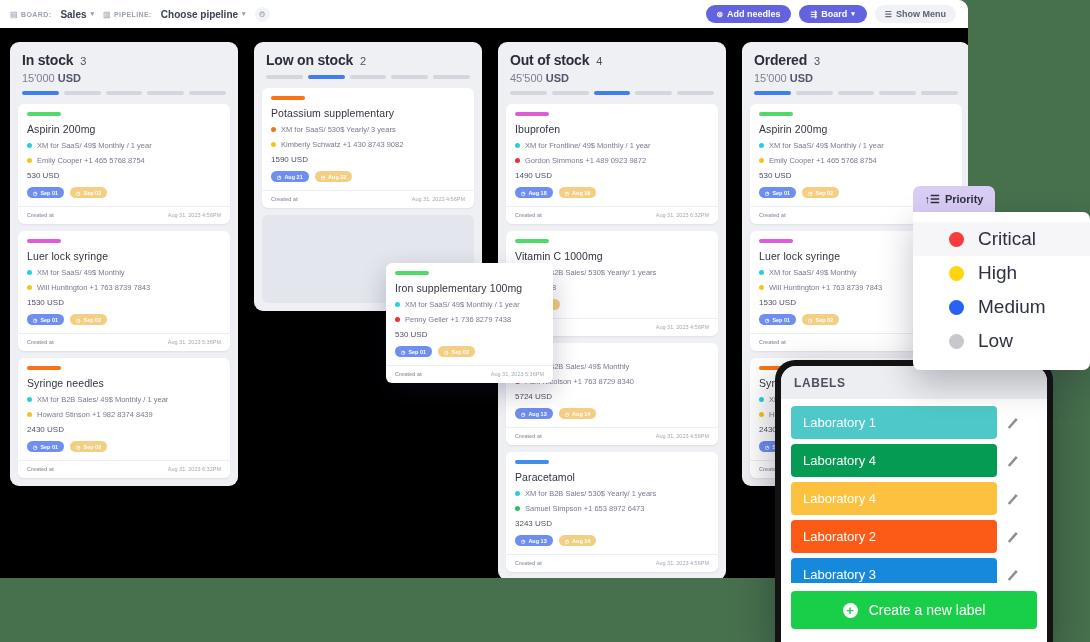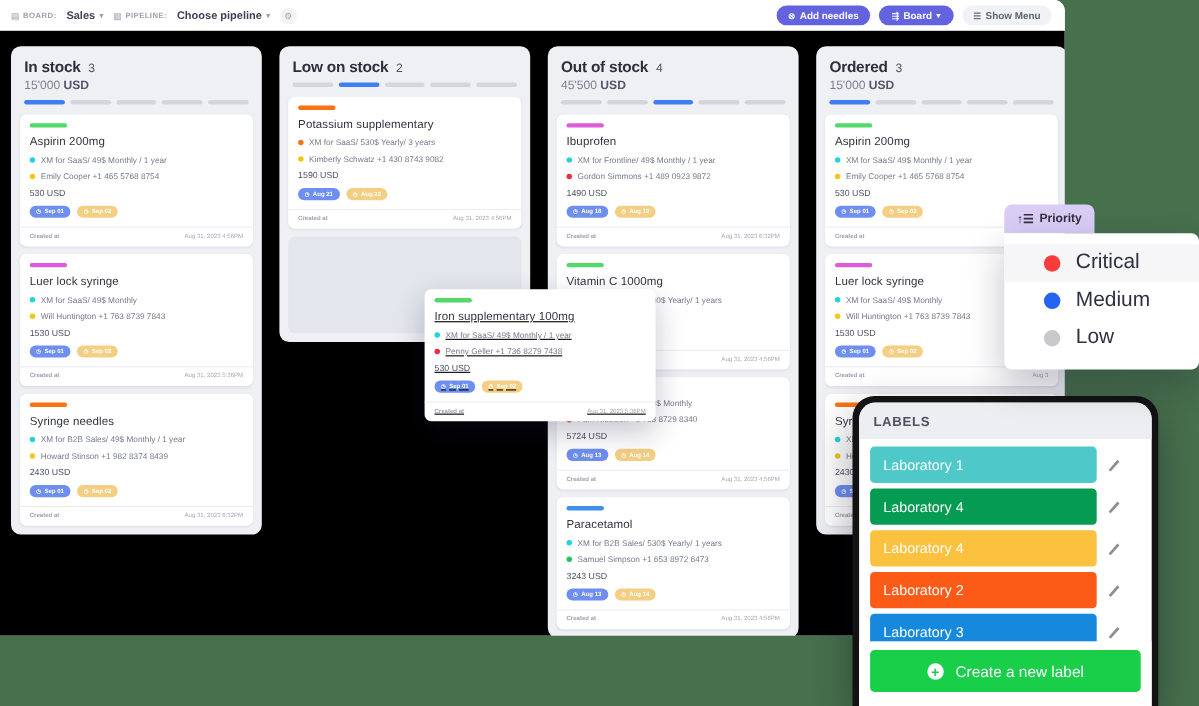--- a/index.html
+++ b/index.html
@@ -105,25 +105,24 @@
     border-top: 1px solid #eceef2; margin: 0 -9px; padding: 5px 9px 6px 9px;
     display: flex; justify-content: space-between; align-items: center;
   }
   .foot-l { font-size: 5.5px; color: #9ba0ad; font-weight: 600; }
   .foot-r { font-size: 5.5px; color: #a3a8b5; }
 
   .ghost-card { height: 88px; background: #e3e6ec; border-radius: 6px; }
 
   
   .drag-card {
-    position: absolute; left: 386px; top: 263px; width: 210px;
+    position: absolute; left: 386px; top: 263px; width: 167px;
     background: #fff; border-radius: 6px; padding: 8px 9px 0 9px;
     box-shadow: 0 10px 26px rgba(22,20,60,.24);
     z-index: 40;
-    text-decoration: underline;
   }
 
   
   .priority-wrap { position: absolute; left: 913px; top: 186px; z-index: 60; }
   .priority-tab {
     width: 82px; height: 26px; border-radius: 7px 7px 0 0;
     background: #d9cdf5; display: flex; align-items: center;
     justify-content: center; gap: 5px;
     font-size: 11px; font-weight: 600; color: #2d2f3c;
   }
@@ -624,20 +623,24 @@
     <div class="priority-tab">
       <span>↑☰</span>
       <span>Priority</span>
     </div>
     <div class="priority-body" id="priority-host">
         <div class="pri-item sel">
           <span class="pri-dot" style="background:#f83b3b"></span>
           <span>Critical</span>
         </div>
         <div class="pri-item">
+          <span class="pri-dot" style="background:#ffd60a"></span>
+          <span>High</span>
+        </div>
+        <div class="pri-item">
           <span class="pri-dot" style="background:#2563f0"></span>
           <span>Medium</span>
         </div>
         <div class="pri-item">
           <span class="pri-dot" style="background:#c7c7cc"></span>
           <span>Low</span>
         </div>
       </div>
   </div>
 

